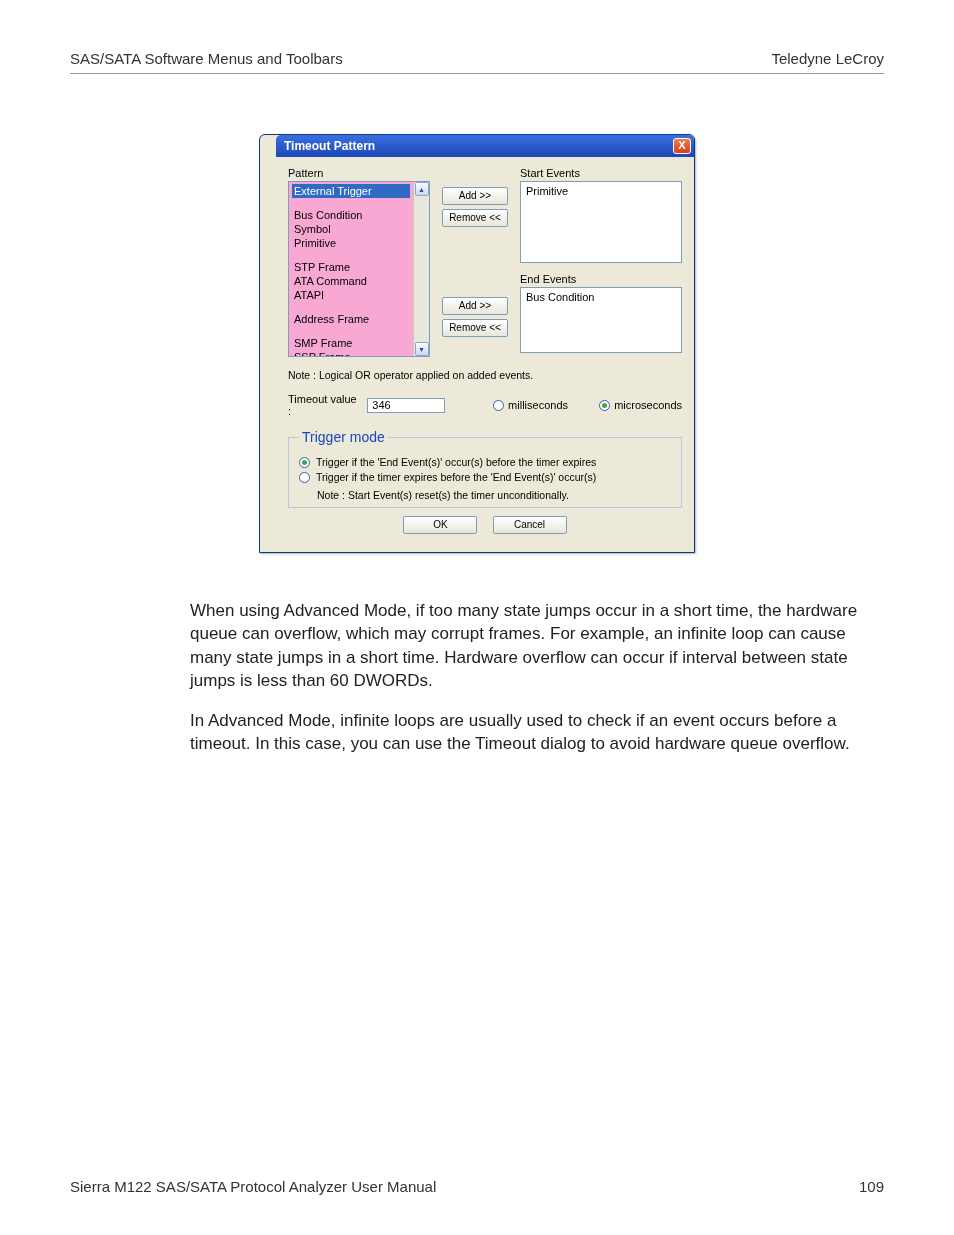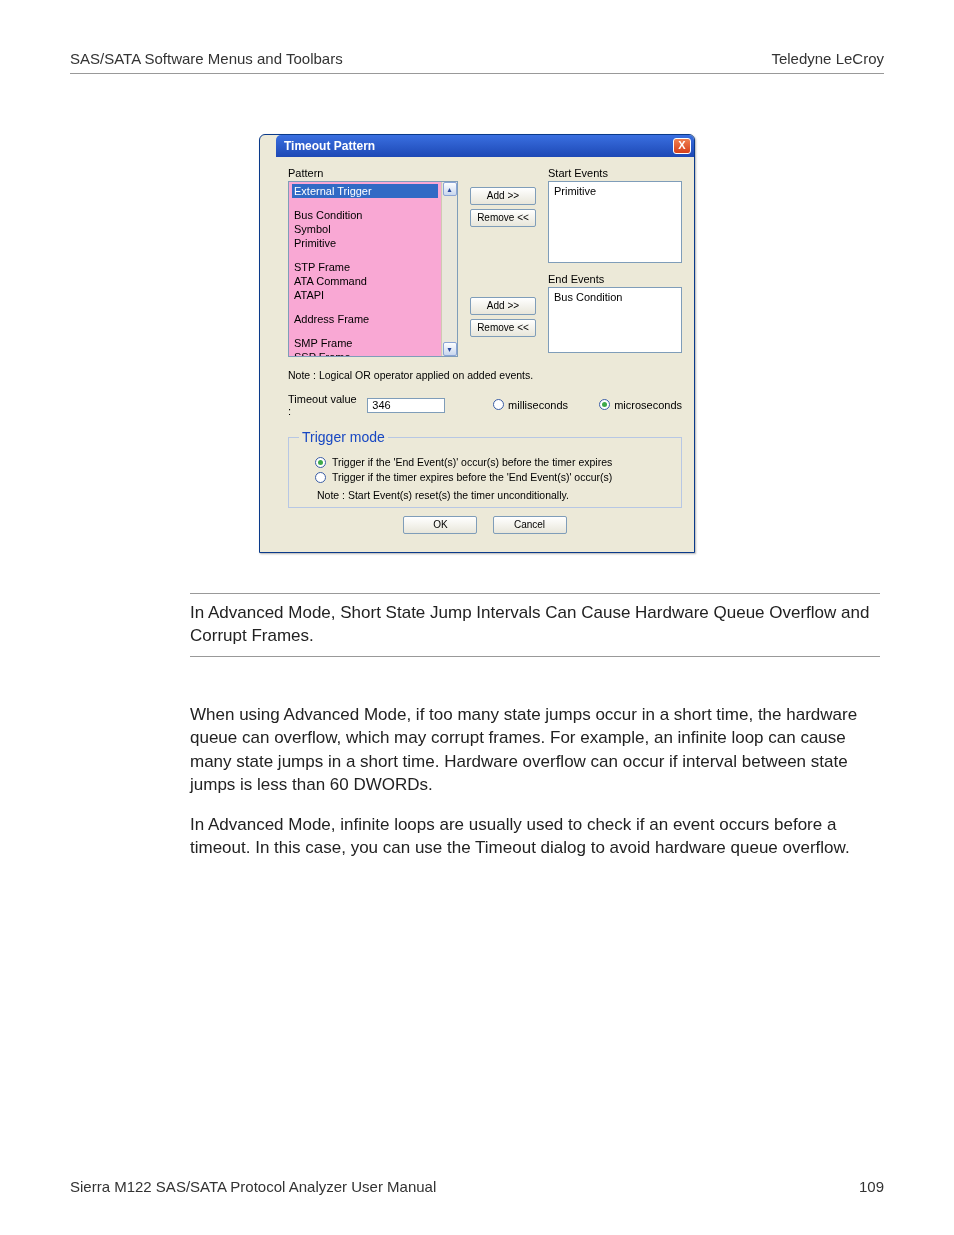--- a/index.html
+++ b/index.html
@@ -26,21 +26,21 @@
     color: #fff; font-weight: bold; font-size: 12px;
   }
   .closebtn {
     width: 18px; height: 16px; border: 1px solid #fff; border-radius: 3px;
     background: linear-gradient(#f08050,#d63f1a);
     color: #fff; font-size: 11px; line-height: 12px; text-align: center; font-weight: bold;
   }
   .dlgbody { padding: 10px 12px 8px 12px; }
 
   .row1 { display: flex; gap: 10px; }
-  .col-left { width: 170px; }
+  .col-left { width: 142px; }
   .col-mid { width: 70px; display: flex; flex-direction: column; justify-content: space-between; }
   .col-right { flex: 1; }
 
   .listbox-wrap { border: 1px solid #7f9db9; background: #f9a8d4; height: 190px; display: flex; }
   .listbox { flex: 1; padding: 2px 3px; overflow: hidden; }
   .scroll {
     width: 16px; background: #e9e7db; border-left: 1px solid #cfcab2;
     display: flex; flex-direction: column; justify-content: space-between; align-items: center;
   }
   .scroll .arr {
@@ -61,32 +61,32 @@
     font-size: 10px; text-align: center; line-height: 15px;
   }
 
   .midgroup { display:flex; flex-direction:column; align-items:center; }
   .midtop { padding-top: 18px; }
   .midbot { padding-bottom: 18px; }
 
   .note { margin-top: 12px; font-size: 10.5px; }
   .timeout-row { margin-top: 12px; display: flex; align-items: center; gap: 10px; font-size: 11px; }
   .tinput { width: 78px; height: 15px; border: 1px solid #7f9db9; background:#fff; padding: 0 4px; font-size: 11px; }
-  .radio { display: inline-flex; align-items: flex-start; gap: 4px; }
+  .radio { display: inline-flex; align-items: flex-end; gap: 4px; }
   .radio .dot {
     width: 11px; height: 11px; border: 1px solid #3b5ea5; border-radius: 50%; background: #fff;
     display: inline-flex; align-items: center; justify-content: center;
   }
   .radio.sel .dot::after { content:""; width:5px; height:5px; background:#3ea94a; border-radius:50%; }
 
   fieldset.trig {
     margin-top: 12px; border: 1px solid #b7c7e4; padding: 8px 10px 6px 10px;
   }
   fieldset.trig legend { color: #1747c2; font-size: 14px; padding: 0 3px; }
-  .trig .opt { display:flex; align-items:center; gap:6px; margin: 3px 16px; font-size: 10.5px; }
+  .trig .opt { display:flex; align-items:center; gap:6px; margin: 3px 0; font-size: 10.5px; }
   .trig .subnote { margin: 6px 0 0 18px; font-size: 10.5px; }
 
   .dlgbtns { text-align:center; padding: 8px 0 10px 0; }
   .dlgbtns .btn { display:inline-block; margin: 0 6px; width: 74px; }
 
   
   .callout { margin: 40px 0 0 120px; width: 690px; border-top: 1px solid #999; border-bottom: 1px solid #999; padding: 8px 0; font-size: 17px; line-height: 1.35; }
   .bodytext { margin: 46px 0 0 120px; width: 690px; font-size: 17px; line-height: 1.38; }
   .bodytext p { margin-bottom: 16px; }
 </style>
@@ -192,21 +192,20 @@
         <div class="subnote">Note : Start Event(s) reset(s) the timer unconditionally.</div>
       </fieldset>
 
       <div class="dlgbtns">
         <div class="btn">OK</div>
         <div class="btn">Cancel</div>
       </div>
     </div>
   </div>
 
-  <div class="callout">In Advanced Mode, Short State Jump Intervals Can Cause Hardware Queue Overflow and Corrupt Frames.</div>
 
   <div class="bodytext">
     <p>When using Advanced Mode, if too many state jumps occur in a short time, the hardware queue can overflow, which may corrupt frames. For example, an infinite loop can cause many state jumps in a short time. Hardware overflow can occur if interval between state jumps is less than 60 DWORDs.</p>
     <p>In Advanced Mode, infinite loops are usually used to check if an event occurs before a timeout. In this case, you can use the Timeout dialog to avoid hardware queue overflow.</p>
   </div>
 
   <div class="ftr">
     <span>Sierra M122 SAS/SATA Protocol Analyzer User Manual</span>
     <span>109</span>
   </div>

